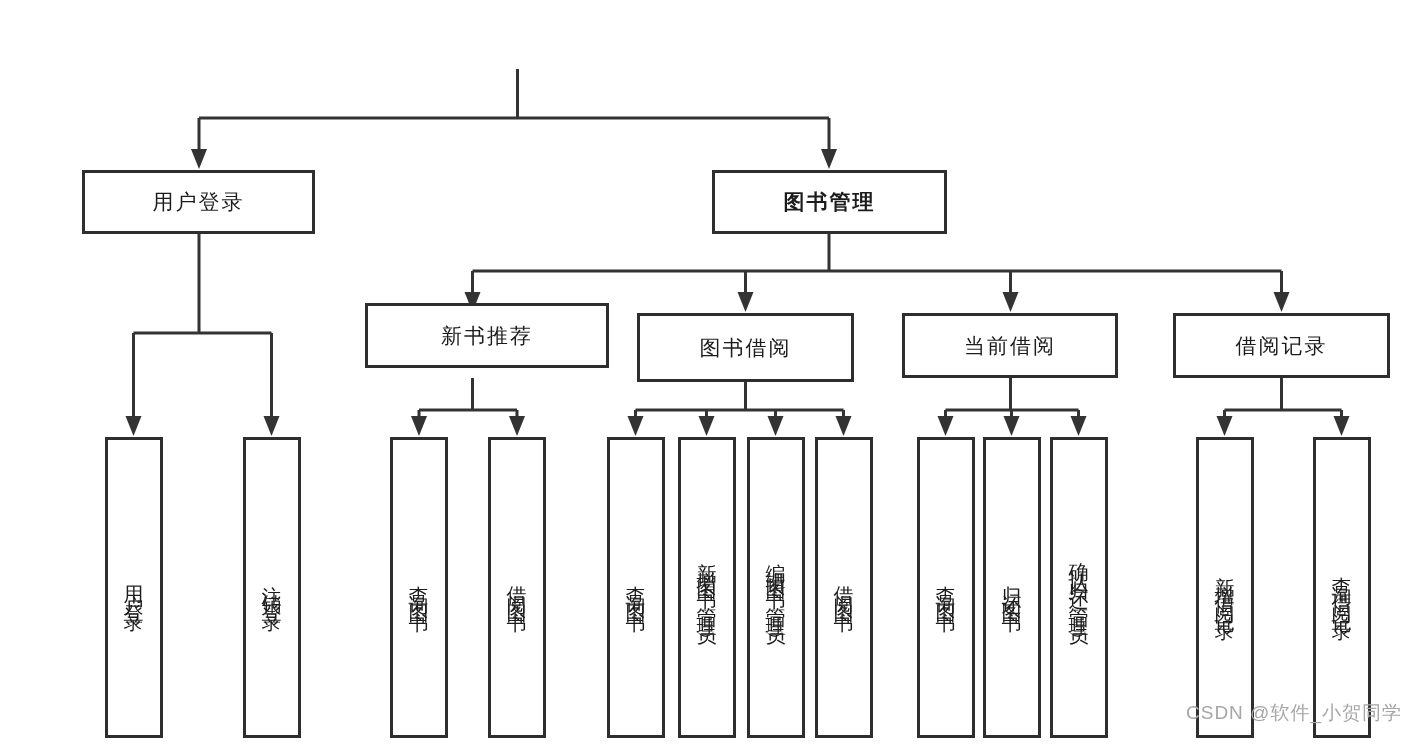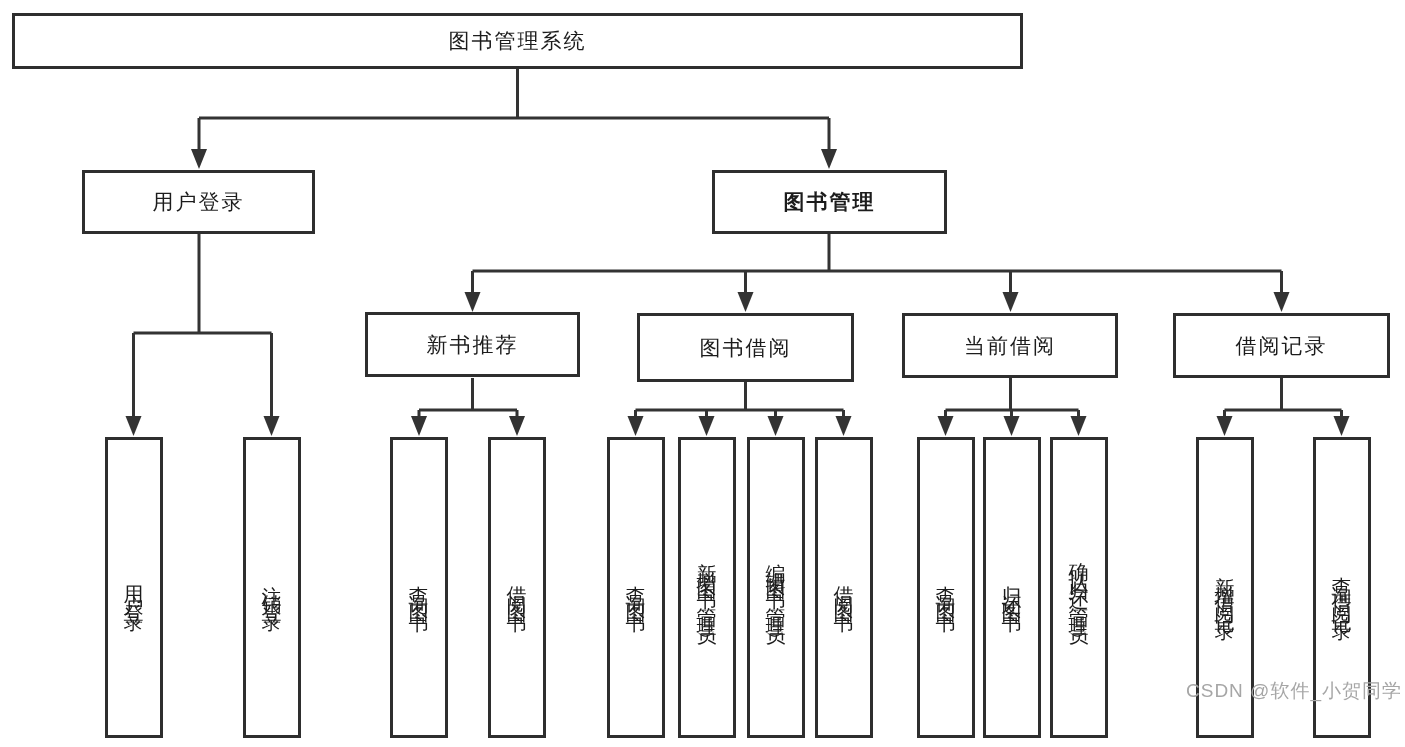--- a/index.html
+++ b/index.html
@@ -44,21 +44,21 @@
     text-orientation: mixed;
     letter-spacing: 9px;
     line-height: 1;
   }
   
   .root-box  { left: 12px;  top: 13px;  width: 1011px; height: 56px; }
   
   .b-userlogin { left: 82px;  top: 170px; width: 233px; height: 64px; }
   .b-bookmgmt  { left: 712px; top: 170px; width: 235px; height: 64px; font-weight: bold; }
   
-  .g-newbook   { left: 365px;  top: 312px; width: 215px; height: 65px; }
+  .g-newbook   { left: 365px;  top: 303px; width: 244px; height: 65px; }
   .g-borrow    { left: 637px;  top: 313px; width: 217px; height: 69px; }
   .g-current   { left: 902px;  top: 313px; width: 216px; height: 65px; }
   .g-records   { left: 1173px; top: 313px; width: 217px; height: 65px; }
   
   .leaf { top: 437px; width: 58px; height: 301px; }
   .lf-1  { left: 105px;  }
   .lf-2  { left: 243px;  }
   .lf-3  { left: 390px;  }
   .lf-4  { left: 488px;  }
   .lf-5  { left: 607px;  }
@@ -66,21 +66,21 @@
   .lf-7  { left: 747px;  }
   .lf-8  { left: 815px;  }
   .lf-9  { left: 917px;  }
   .lf-10 { left: 983px;  }
   .lf-11 { left: 1050px; }
   .lf-12 { left: 1196px; }
   .lf-13 { left: 1313px; }
   .watermark {
     position: absolute;
     left: 1186px;
-    top: 678px;
+    top: 700px;
     font-size: 19px;
     color: #a6a6a6;
     letter-spacing: 1px;
     white-space: nowrap;
     z-index: 5;
   }
   svg .line { stroke: #333333; stroke-width: 3; fill: none; }
   svg .arrow { fill: #333333; stroke: none; }
 </style>
 </head>
@@ -131,21 +131,20 @@
       <polygon class="arrow" points="1070.5,416 1086.5,416 1078.5,436"></polygon>
     </g>
 
     <g>
       <path class="line" d="M1281.5 378 V410 M1224.5 410 H1341.5 M1224.5 410 V418 M1341.5 410 V418"></path>
       <polygon class="arrow" points="1216.5,416 1232.5,416 1224.5,436"></polygon>
       <polygon class="arrow" points="1333.5,416 1349.5,416 1341.5,436"></polygon>
     </g>
   </svg>
 
-  <div class="node h-node root-box">图书管理系统</div>
 
   <div class="node h-node b-userlogin">用户登录</div>
   <div class="node h-node b-bookmgmt">图书管理</div>
 
   <div class="node h-node g-newbook">新书推荐</div>
   <div class="node h-node g-borrow">图书借阅</div>
   <div class="node h-node g-records">借阅记录</div>
   <div class="node h-node g-current">当前借阅</div>
 
   <div class="node v-node leaf lf-1">用户登录</div>

